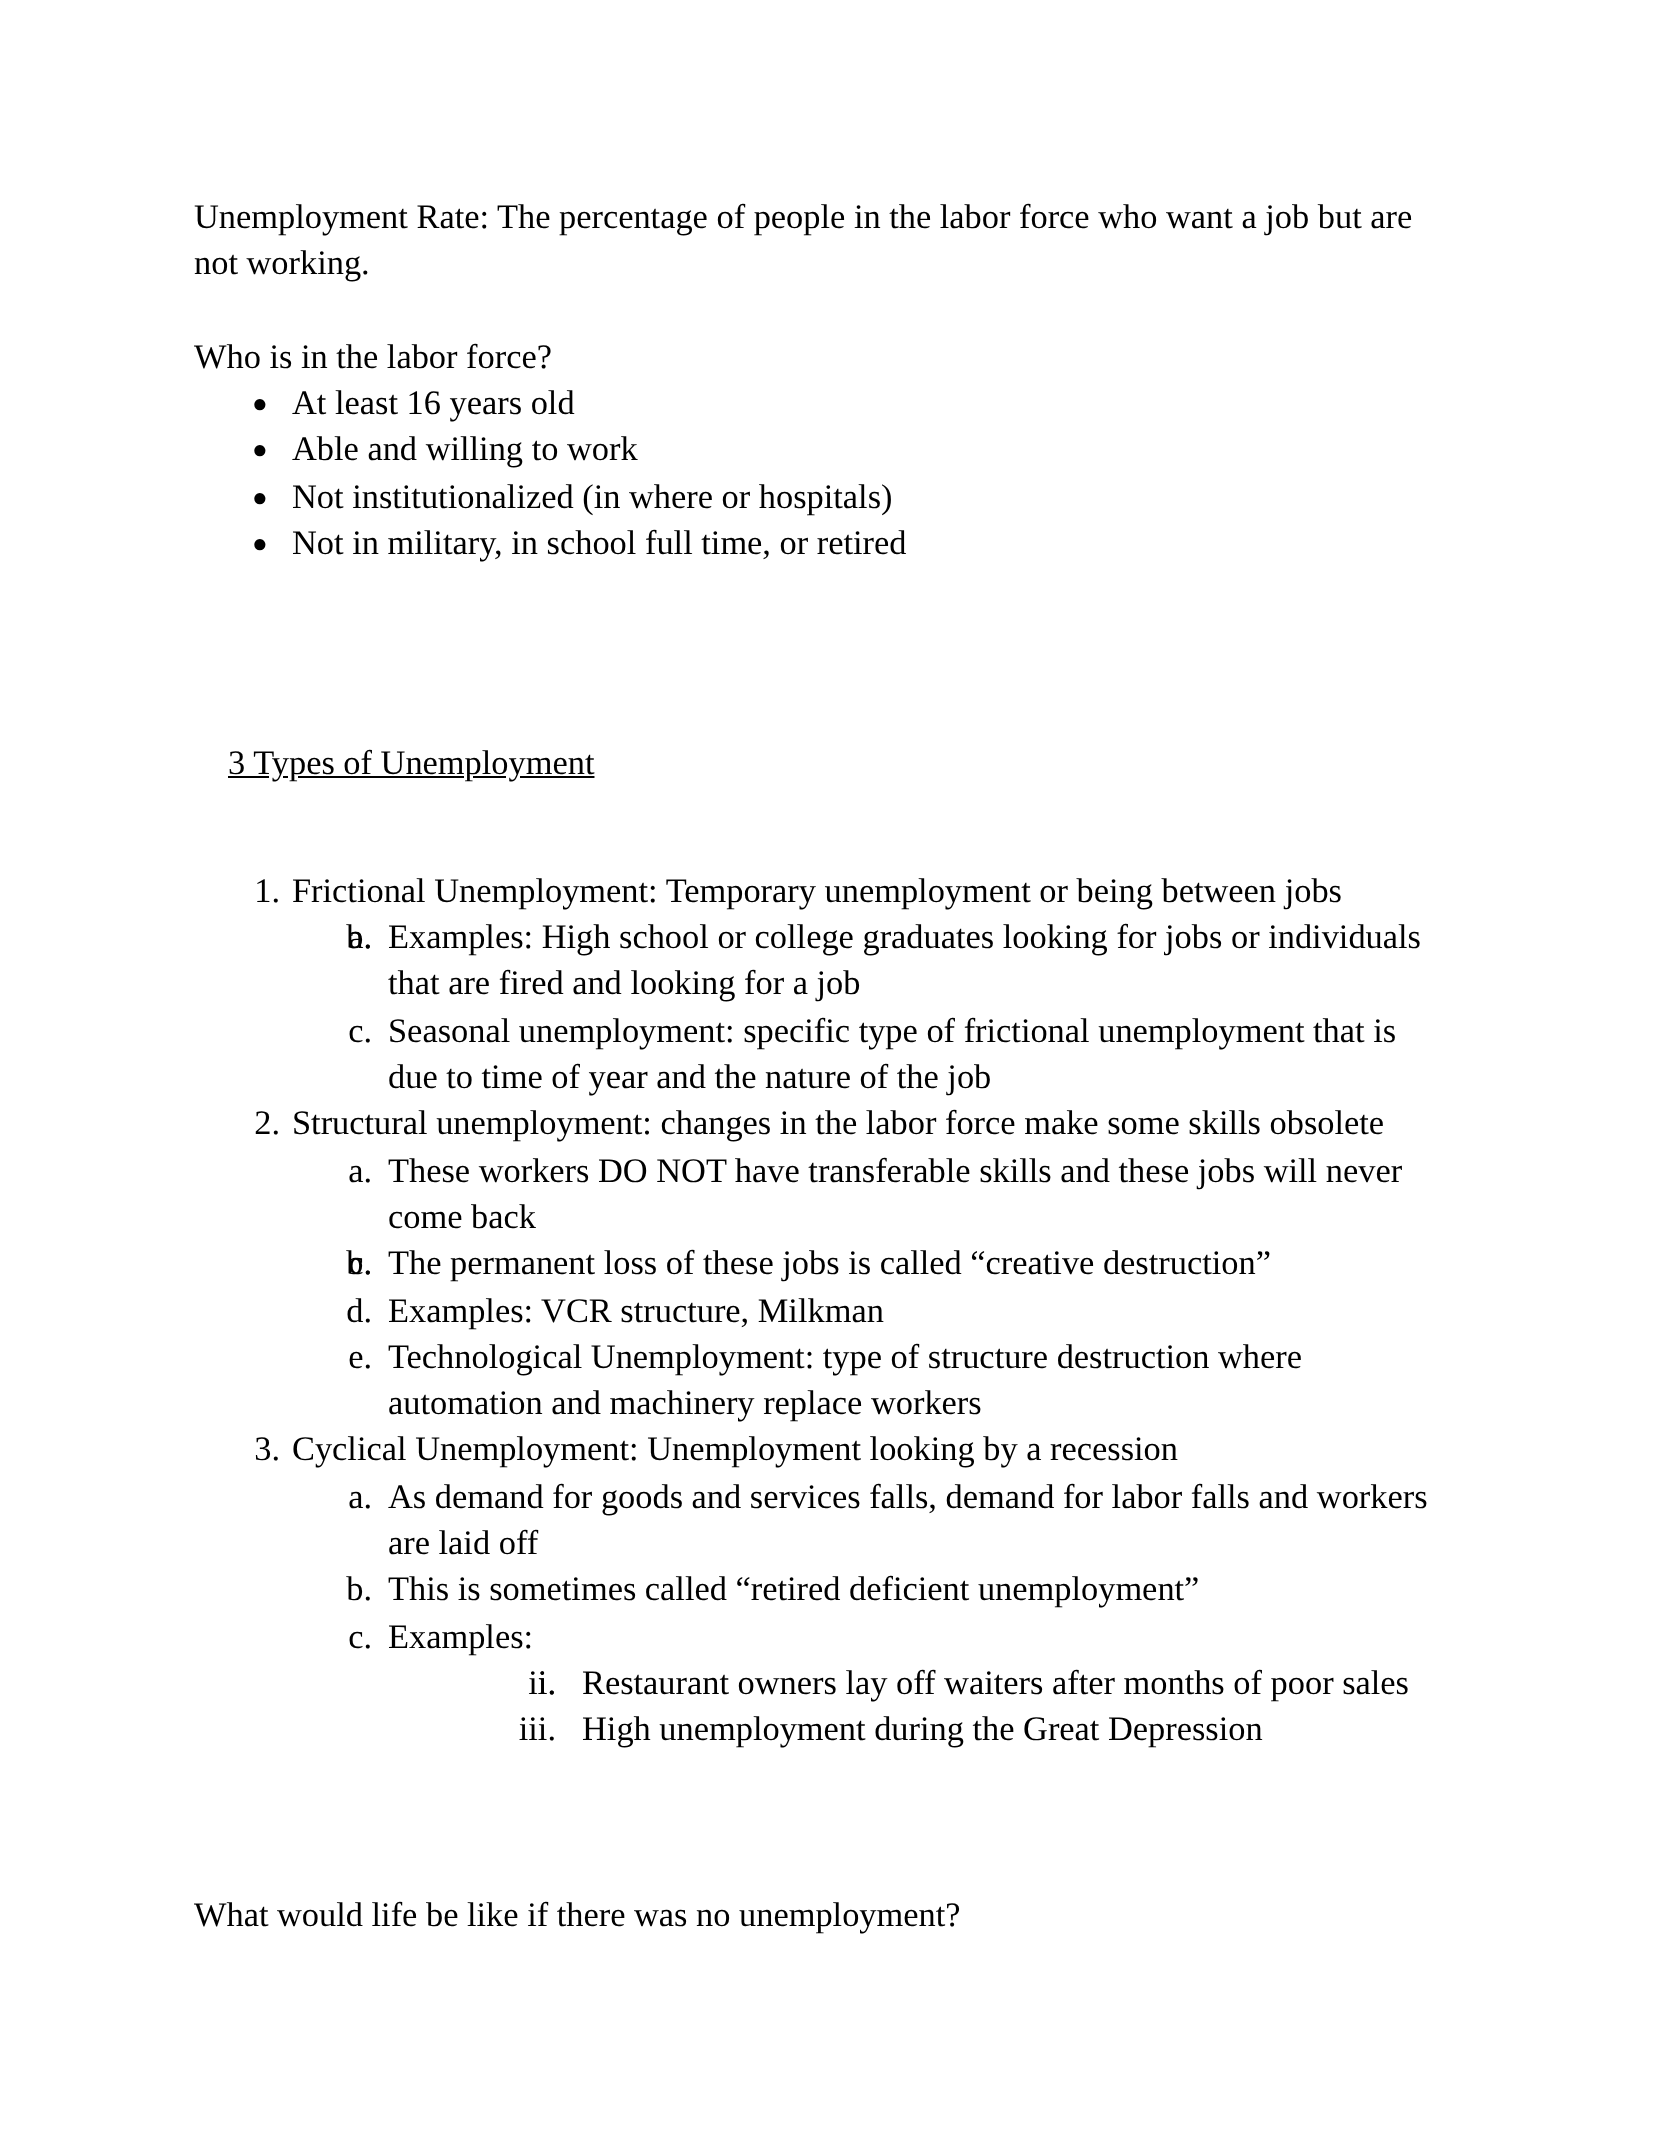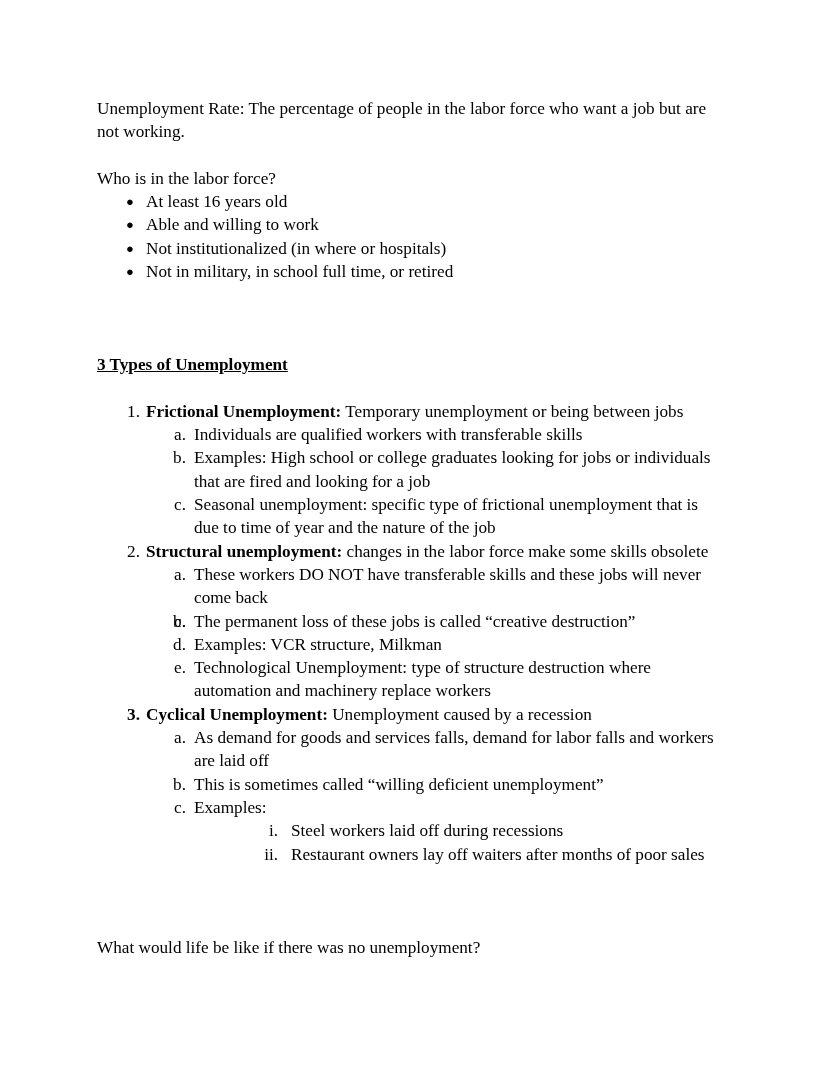--- a/index.html
+++ b/index.html
@@ -101,28 +101,28 @@
     margin: 0;
   }
   ol.level3 > li > .marker {
     position: absolute;
     left: 26px;
     top: 0;
     width: 58px;
     text-align: right;
   }
 
-  .bold { font-weight: bold; }
+  .bold { font-weight: normal; }
 
   .heading-underlined {
-    margin: 0;
+    margin: 17px;
     padding: 0;
     font-size: 17.2px;
     line-height: 23.3px;
-    font-weight: bold;
+    font-weight: normal;
     text-decoration: underline;
     display: inline-block;
   }
   .heading-wrap { margin: 0; padding: 0; }
 </style>
 </head>
 <body>
 
 <div class="page">
   <div class="doc-body">
@@ -163,21 +163,20 @@
     <div class="spacer-line"></div>
 
     <ol class="level1">
 
       <li>
         <span class="marker">1.</span>
         <span class="bold">Frictional Unemployment:</span><span> Temporary unemployment or being between jobs</span>
         <ol class="level2">
           <li>
             <span class="marker">a.</span>
-            <span>Individuals are qualified workers with transferable skills</span>
           </li>
           <li>
             <span class="marker">b.</span>
             <span>Examples: High school or college graduates looking for jobs or individuals that are fired and looking for a job</span>
           </li>
           <li>
             <span class="marker">c.</span>
             <span>Seasonal unemployment: specific type of frictional unemployment that is due to time of year and the nature of the job</span>
           </li>
         </ol>
@@ -204,42 +203,45 @@
           </li>
           <li>
             <span class="marker">e.</span>
             <span>Technological Unemployment: type of structure destruction where automation and machinery replace workers</span>
           </li>
         </ol>
       </li>
 
       <li>
         <span class="marker bold">3.</span>
-        <span class="bold">Cyclical Unemployment:</span><span> Unemployment caused by a recession</span>
+        <span class="bold">Cyclical Unemployment:</span><span> Unemployment looking by a recession</span>
         <ol class="level2">
           <li>
             <span class="marker">a.</span>
             <span>As demand for goods and services falls, demand for labor falls and workers are laid off</span>
           </li>
           <li>
             <span class="marker">b.</span>
-            <span>This is sometimes called “willing deficient unemployment”</span>
+            <span>This is sometimes called “retired deficient unemployment”</span>
           </li>
           <li>
             <span class="marker">c.</span>
             <span>Examples:</span>
             <ol class="level3">
               <li>
                 <span class="marker">i.</span>
-                <span>Steel workers laid off during recessions</span>
               </li>
               <li>
                 <span class="marker">ii.</span>
                 <span>Restaurant owners lay off waiters after months of poor sales</span>
               </li>
+              <li>
+                <span class="marker">iii.</span>
+                <span>High unemployment during the Great Depression</span>
+              </li>
             </ol>
           </li>
         </ol>
       </li>
 
     </ol>
 
     <div class="spacer-line"></div>
     <div class="spacer-line"></div>
     <div class="spacer-line"></div>

